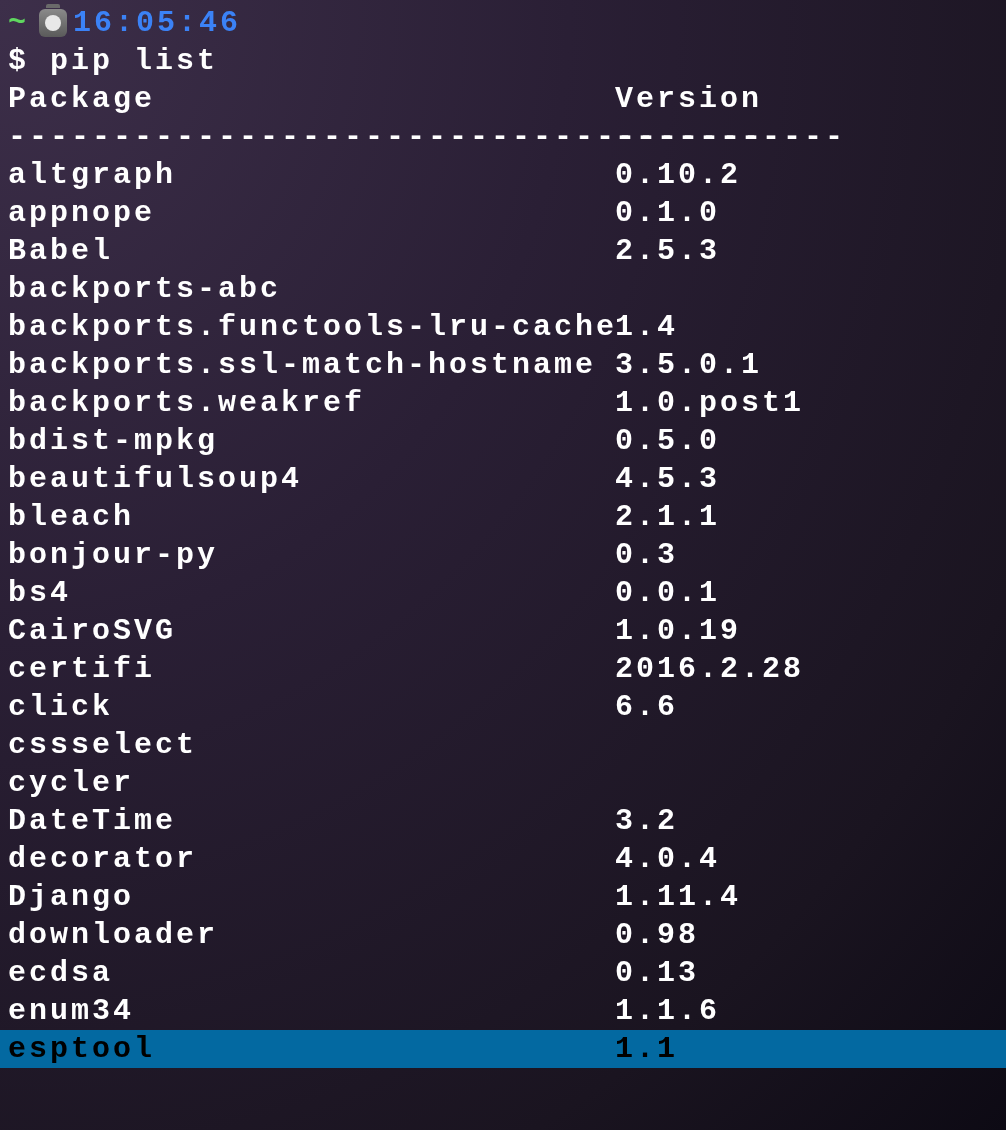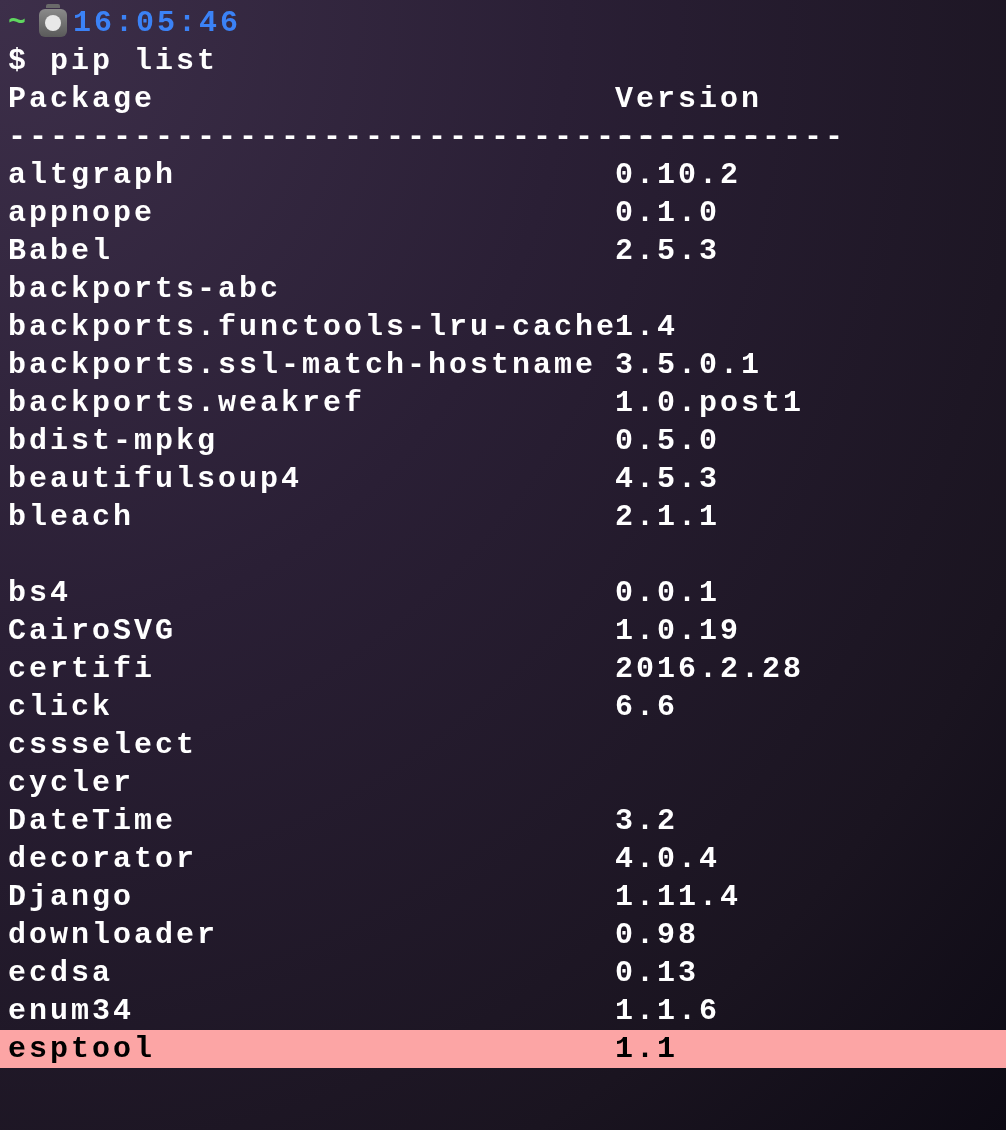--- a/index.html
+++ b/index.html
@@ -80,21 +80,21 @@
       width: 600px;
       flex-shrink: 0;
       white-space: pre;
     }
     .col-version {
       flex: 1;
       white-space: pre;
       margin-left: 7px;
     }
     .highlighted {
-      background-color: #fca5a5;
+      background-color: #0369a1;
       color: #000000;
       margin-left: -8px;
       margin-right: -8px;
       padding-left: 8px;
       padding-right: 8px;
     }
   </style>
 </head>
 <body>
 
@@ -151,20 +151,22 @@
       </div>
       <div class="package-row">
         <span class="col-package">beautifulsoup4</span>
         <span class="col-version">4.5.3</span>
       </div>
       <div class="package-row">
         <span class="col-package">bleach</span>
         <span class="col-version">2.1.1</span>
       </div>
       <div class="package-row">
+        <span class="col-package">bonjour-py</span>
+        <span class="col-version">0.3</span>
       </div>
       <div class="package-row">
         <span class="col-package">bs4</span>
         <span class="col-version">0.0.1</span>
       </div>
       <div class="package-row">
         <span class="col-package">CairoSVG</span>
         <span class="col-version">1.0.19</span>
       </div>
       <div class="package-row">

